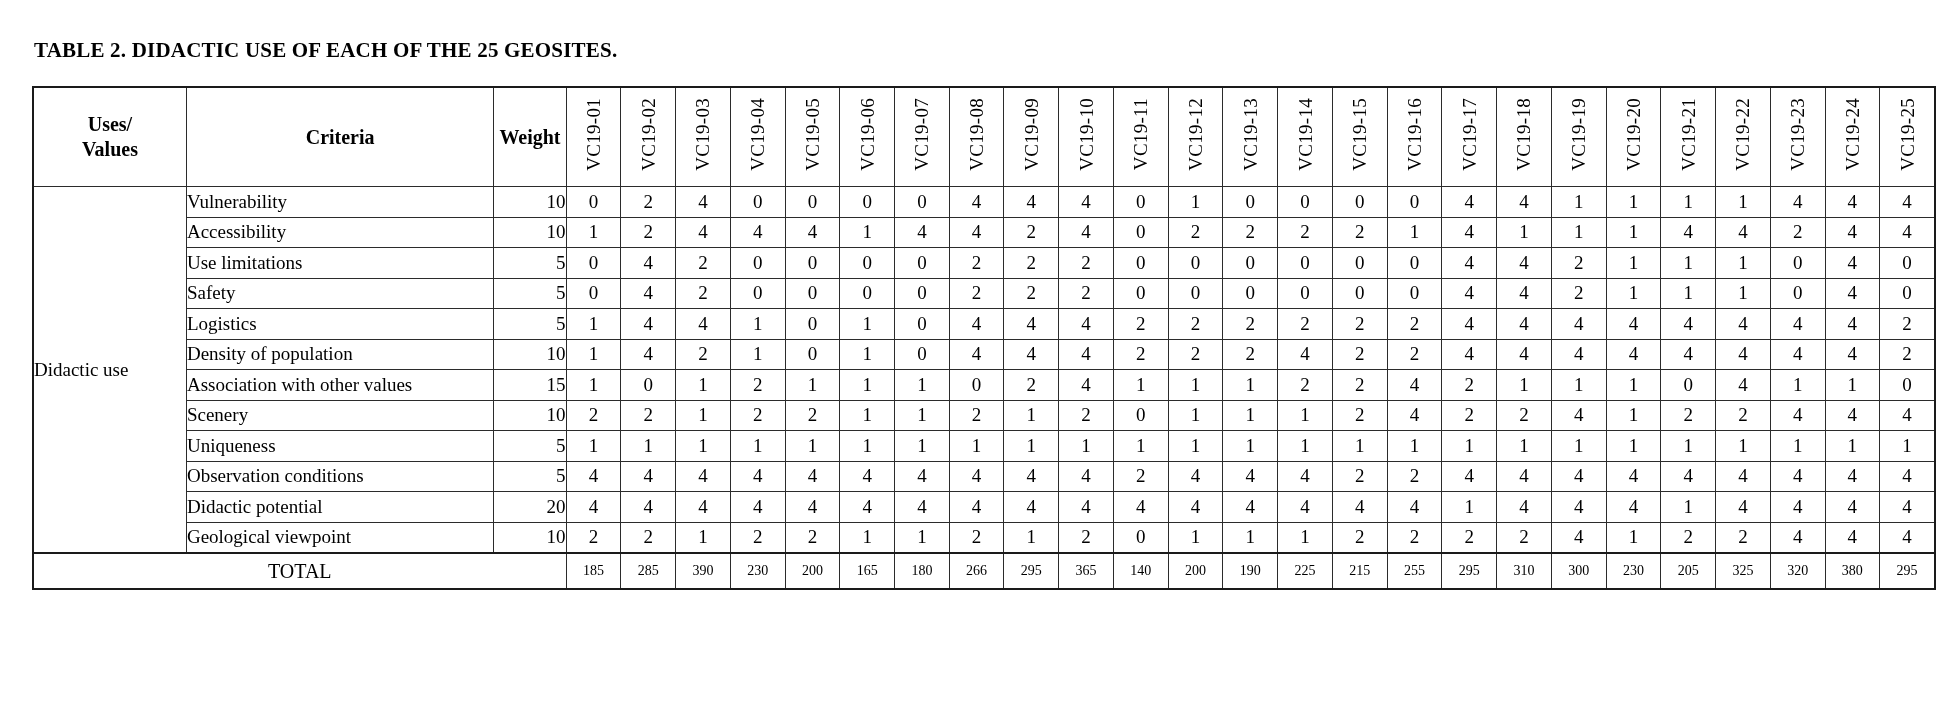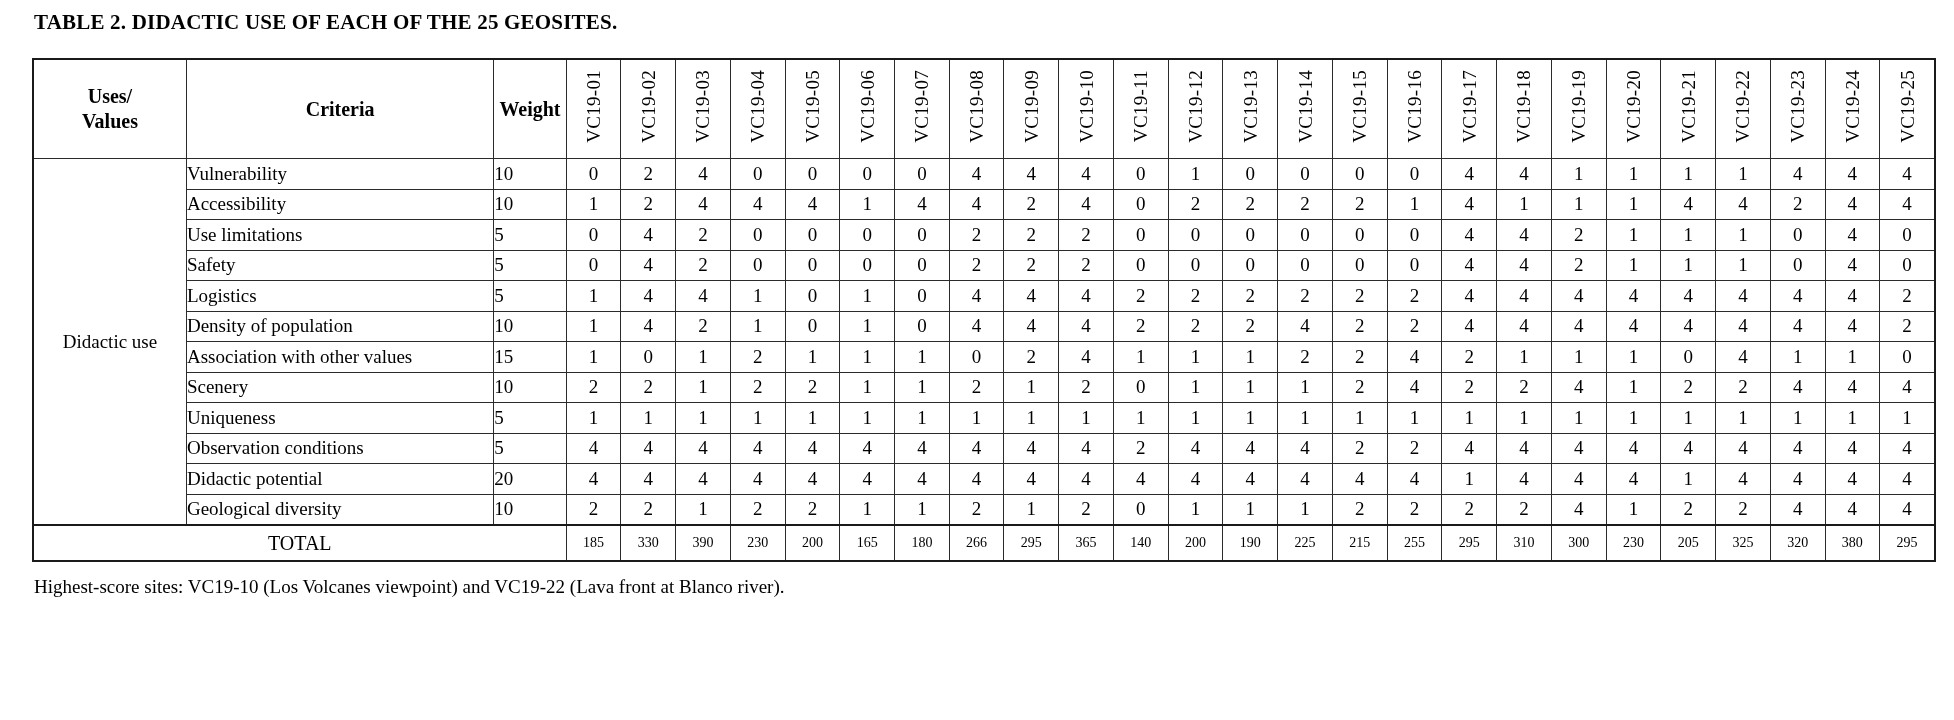--- a/index.html
+++ b/index.html
@@ -8,21 +8,21 @@
     background: #ffffff;
   }
   body {
     width: 1954px;
     height: 720px;
     font-family: "Liberation Serif", serif;
     color: #000000;
     overflow: hidden;
   }
   .page {
-    padding: 10px 18px 0 32px;
+    padding: 38px 18px 0 32px;
     box-sizing: border-box;
   }
   .table-caption {
     font-family: "Liberation Serif", serif;
     font-size: 21px;
     font-weight: bold;
     letter-spacing: 0.2px;
     margin: 0 0 14px 2px;
     white-space: nowrap;
   }
@@ -62,33 +62,32 @@
     writing-mode: vertical-rl;
     transform: rotate(180deg);
     white-space: nowrap;
     font-size: 19px;
     line-height: 1;
     margin: 0 auto;
     display: inline-block;
     letter-spacing: 0.3px;
   }
   td.uses-cell {
-    text-align: center;
     font-size: 19px;
     border-right: 1px solid #2b2b2b;
     border-bottom: 2px solid #1a1a1a;
   }
   td.criteria-cell {
     text-align: left;
     padding-left: 18px;
     height: 29.5px;
     white-space: nowrap;
   }
   td.weight-cell {
-    text-align: left;
+    text-align: right;
   }
   td.val-cell {
     text-align: center;
   }
   
   td.weight-cell, .hdr-weight {
     border-right: 2px solid #1a1a1a;
   }
   tr.total-row td {
     border-top: 2px solid #1a1a1a;
@@ -471,21 +470,21 @@
           <td class="val-cell">4</td>
           <td class="val-cell">4</td>
           <td class="val-cell">4</td>
           <td class="val-cell">1</td>
           <td class="val-cell">4</td>
           <td class="val-cell">4</td>
           <td class="val-cell">4</td>
           <td class="val-cell">4</td>
         </tr>
         <tr>
-          <td class="criteria-cell">Geological diversity</td>
+          <td class="criteria-cell">Geological viewpoint</td>
           <td class="weight-cell">10</td>
           <td class="val-cell">2</td>
           <td class="val-cell">2</td>
           <td class="val-cell">1</td>
           <td class="val-cell">2</td>
           <td class="val-cell">2</td>
           <td class="val-cell">1</td>
           <td class="val-cell">1</td>
           <td class="val-cell">2</td>
           <td class="val-cell">1</td>
@@ -502,21 +501,21 @@
           <td class="val-cell">1</td>
           <td class="val-cell">2</td>
           <td class="val-cell">2</td>
           <td class="val-cell">4</td>
           <td class="val-cell">4</td>
           <td class="val-cell">4</td>
         </tr>
         <tr class="total-row">
           <td class="total-label" colspan="3">TOTAL</td>
           <td class="total-val">185</td>
-          <td class="total-val">330</td>
+          <td class="total-val">285</td>
           <td class="total-val">390</td>
           <td class="total-val">230</td>
           <td class="total-val">200</td>
           <td class="total-val">165</td>
           <td class="total-val">180</td>
           <td class="total-val">266</td>
           <td class="total-val">295</td>
           <td class="total-val">365</td>
           <td class="total-val">140</td>
           <td class="total-val">200</td>
@@ -530,15 +529,14 @@
           <td class="total-val">230</td>
           <td class="total-val">205</td>
           <td class="total-val">325</td>
           <td class="total-val">320</td>
           <td class="total-val">380</td>
           <td class="total-val">295</td>
         </tr>
       </tbody>
   </table>
 
-  <div class="footnote">Highest-score sites: VC19-10 (Los Volcanes viewpoint) and VC19-22 (Lava front at Blanco river).</div>
 
 </div>
 
 </body></html>

